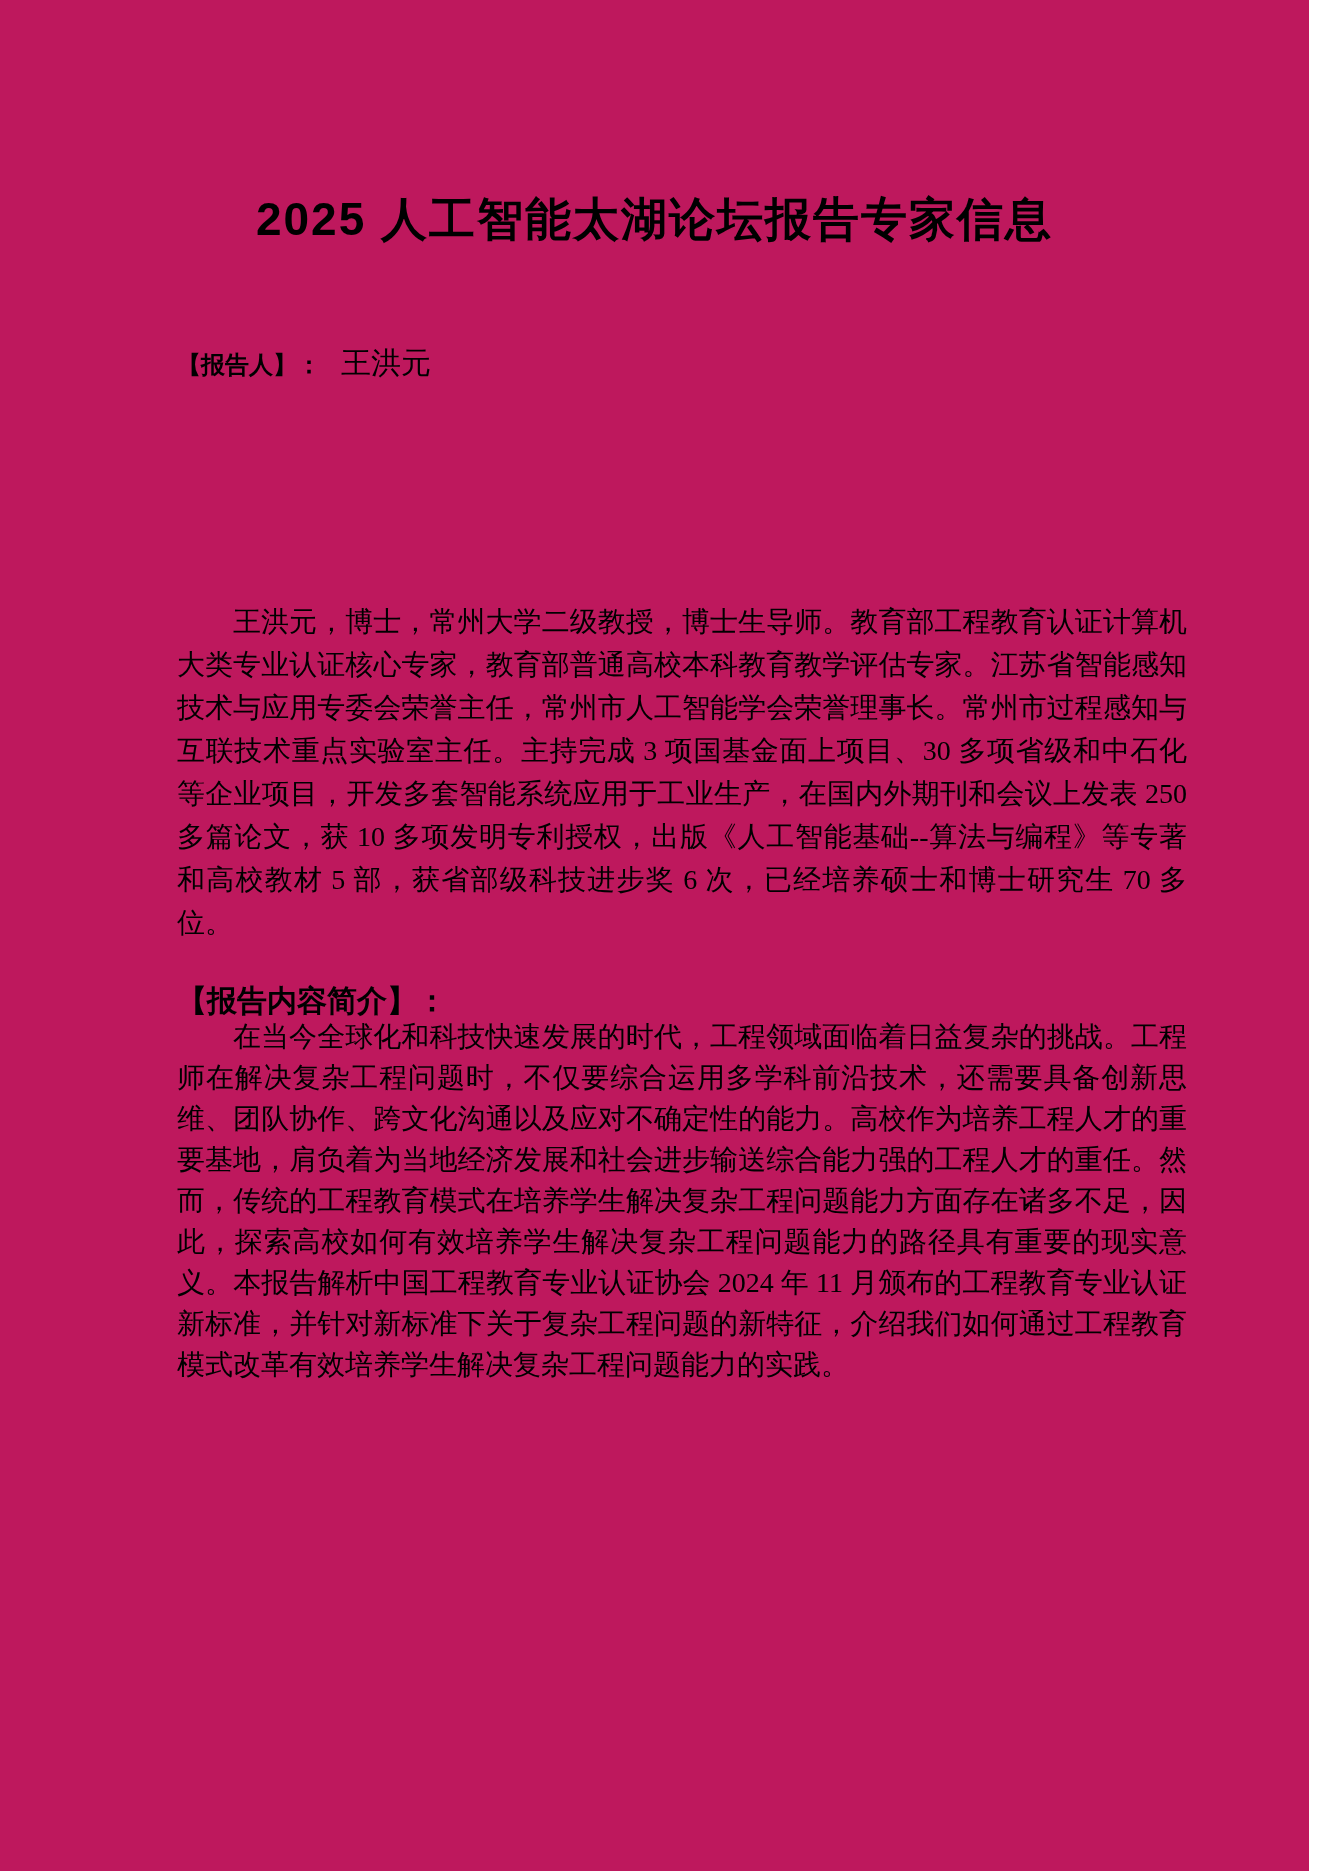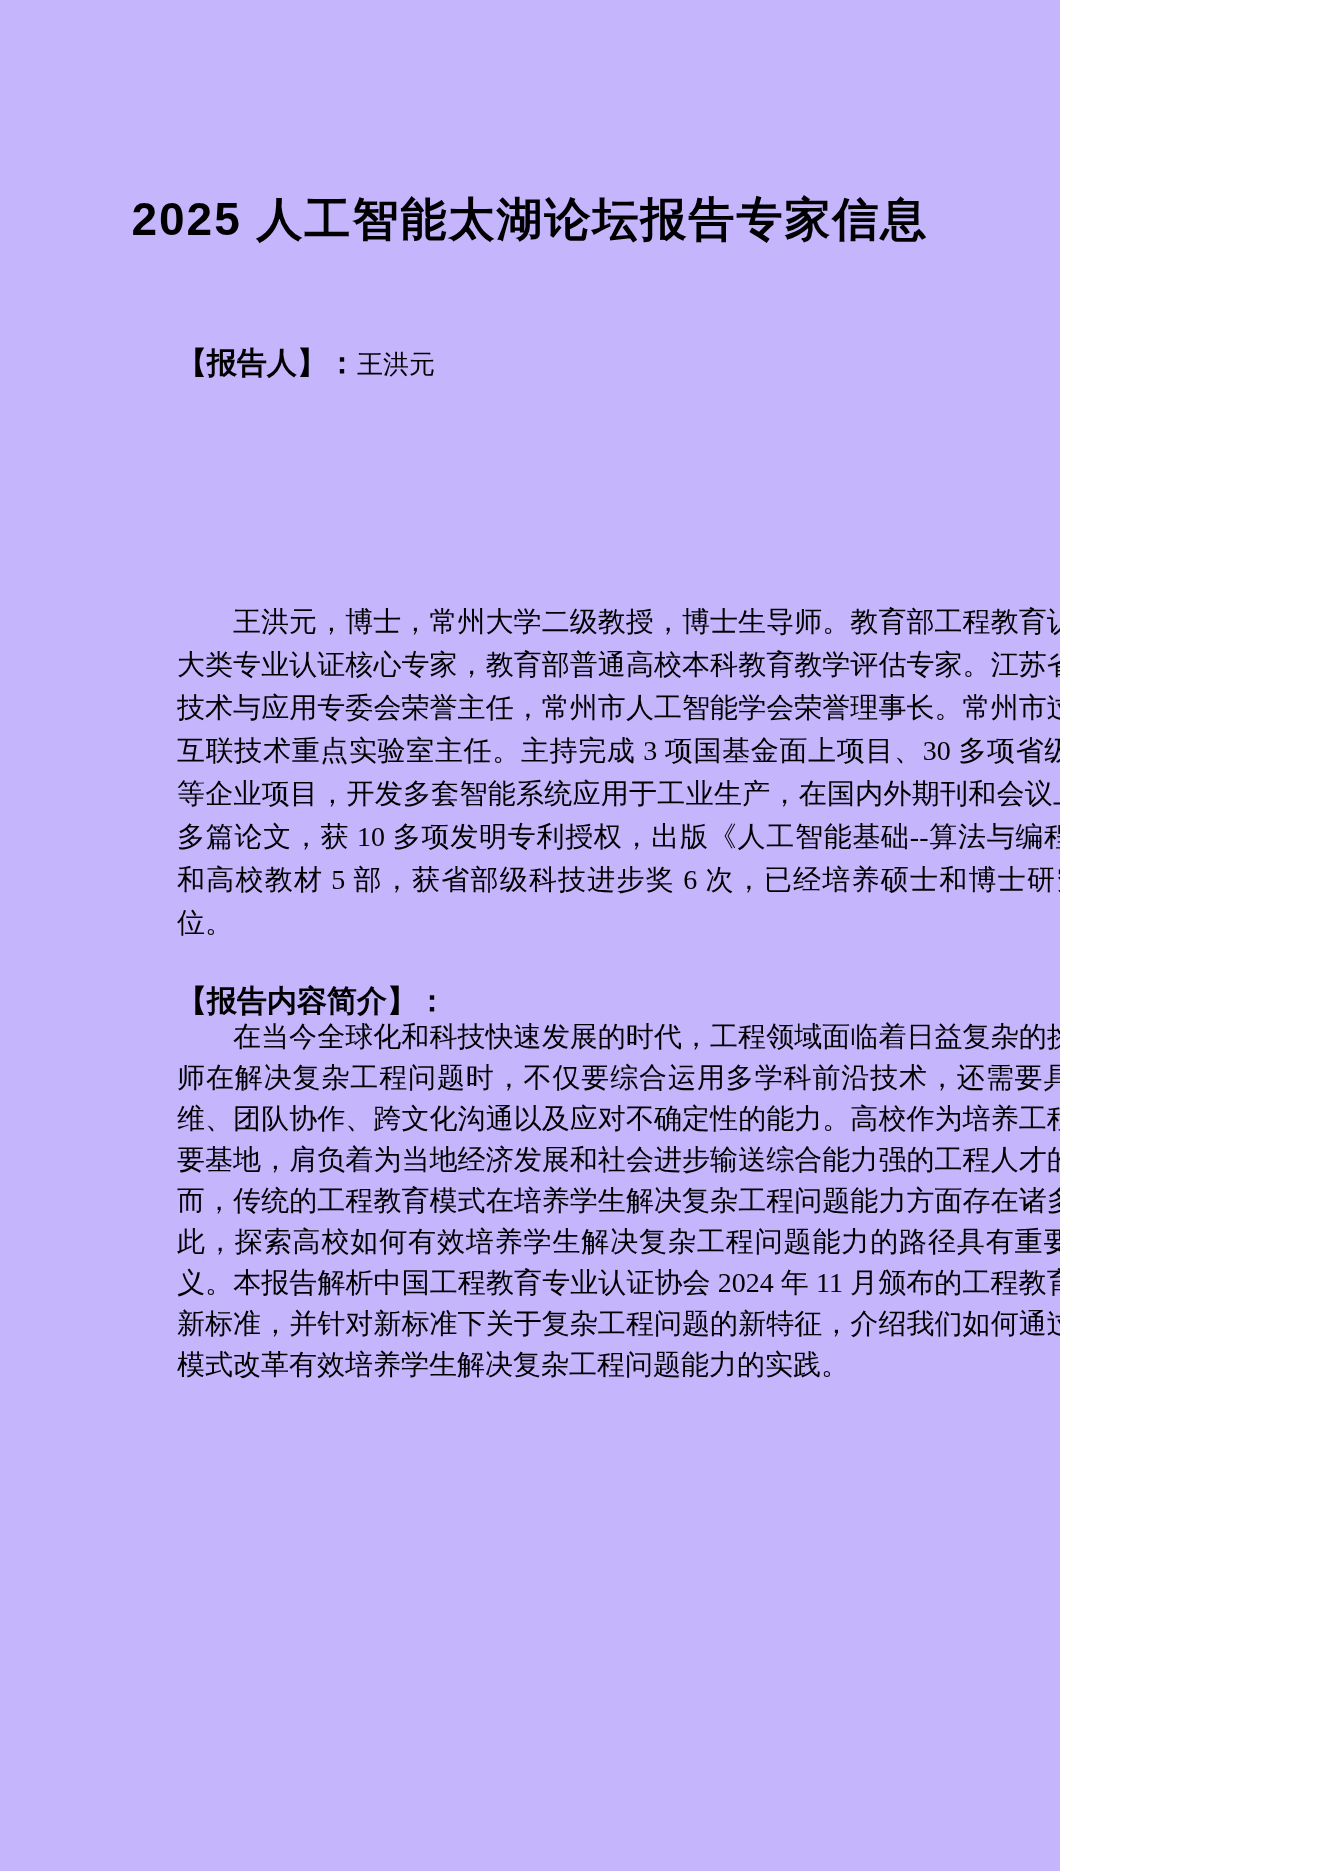--- a/index.html
+++ b/index.html
@@ -2,23 +2,23 @@
 <html><head>
 <meta charset="utf-8">
 <style>
   html, body {
     margin: 0;
     padding: 0;
     background: #ffffff;
   }
   .doc-page {
     position: relative;
-    width: 1060px;
+    width: 1309px;
     height: 1871px;
-    background: #c4b5fd;
+    background: #be185d;
     color: #000000;
     font-family: "Liberation Serif", serif;
     overflow: hidden;
   }
   .doc-title {
     position: absolute;
     top: 160px;
     left: 0;
     width: 100%;
     text-align: center;
@@ -33,24 +33,25 @@
     position: absolute;
     left: 177px;
     top: 312px;
     width: 1010px;
     font-size: 30px;
     line-height: 42px;
     white-space: nowrap;
   }
   .heading-label {
     font-weight: bold;
-    font-size: 30px;
+    font-size: 24px;
   }
   .speaker-name {
-    font-size: 26px;
+    font-size: 30px;
+    margin-left: 20px;
   }
   .topic-para {
     position: absolute;
     left: 177px;
     top: 357px;
     width: 1010px;
     font-size: 30px;
     line-height: 70px;
     text-align: justify;
     text-align-last: left;

